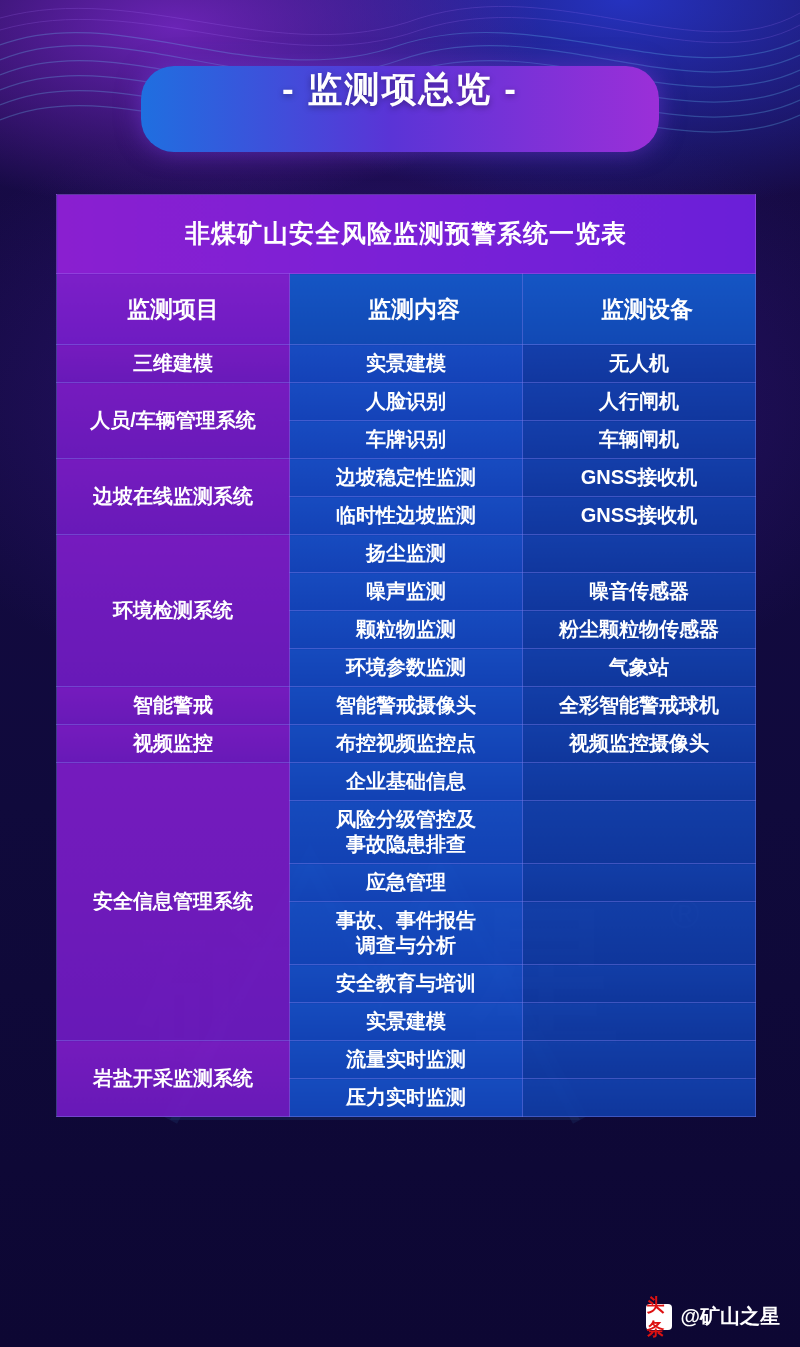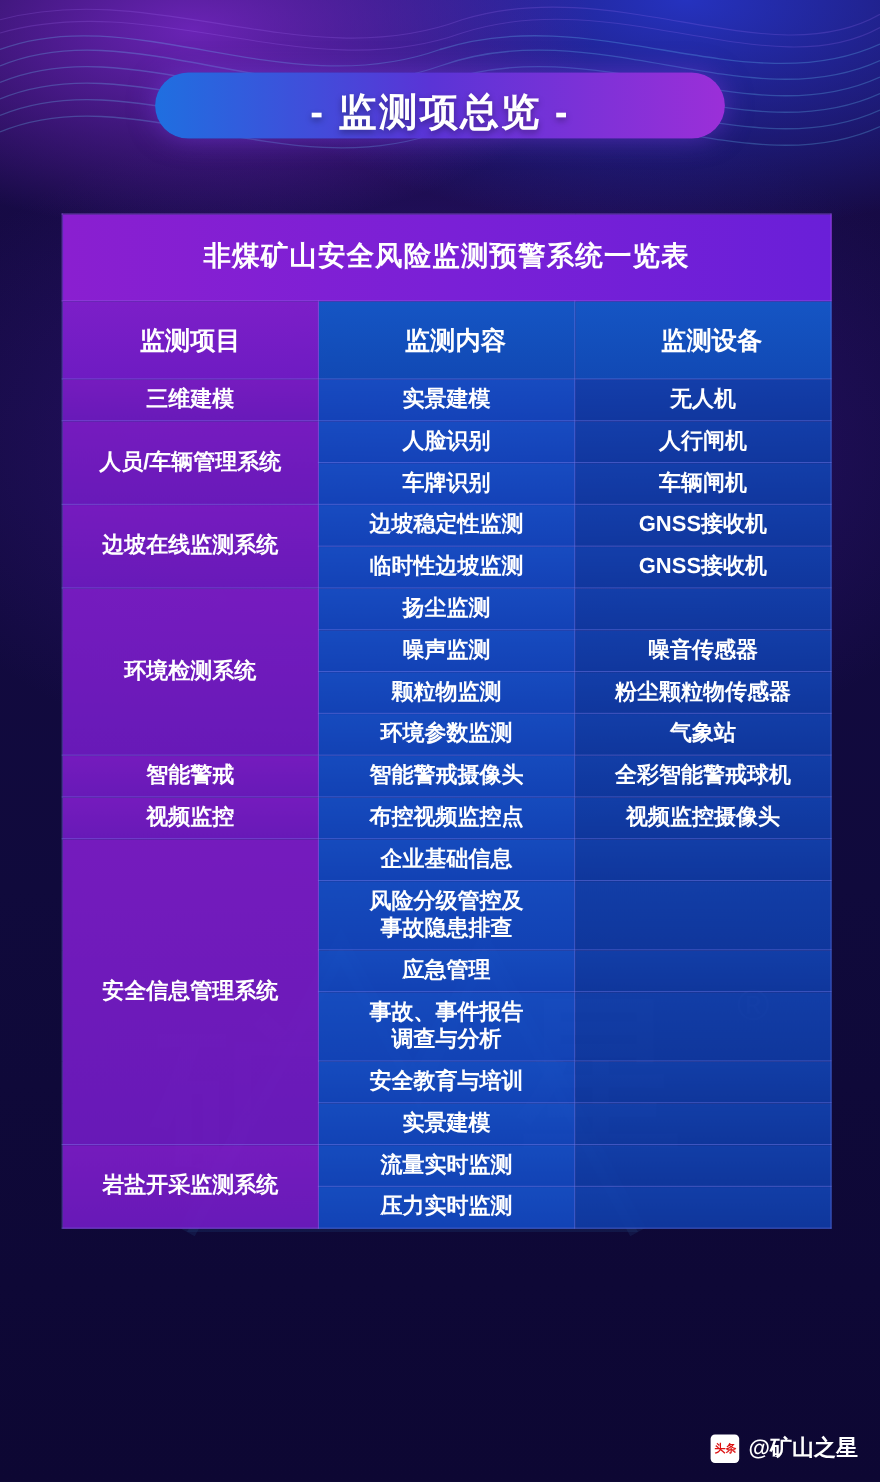--- a/index.html
+++ b/index.html
@@ -35,25 +35,25 @@
   }
   .bg-text.l{left:140px;top:900px;}
   .bg-text.r{left:470px;top:880px;}
   .bg-reg{
     position:absolute;left:670px;top:892px;z-index:1;
     font-size:40px;color:rgba(70,70,120,.35);
   }
 
   
   .title-pill{
-    position:absolute;left:141px;top:66px;width:518px;height:60px;
+    position:absolute;left:141px;top:66px;width:518px;height:86px;
     border-radius:33px;z-index:3;
     background:linear-gradient(90deg,#1f6fe0 0%, #5a34d6 48%, #9b2fd8 100%);
     box-shadow:0 0 24px rgba(120,60,220,.55);
-    display:flex;align-items:flex-end;justify-content:center;
+    display:flex;align-items:flex-start;justify-content:center;
   }
   .title-pill span{
     font-size:35px;font-weight:700;letter-spacing:2px;color:#fff;
     text-shadow:0 2px 6px rgba(0,0,0,.35);
   }
 
   
   .table-wrap{
     position:absolute;left:56px;top:194px;width:700px;z-index:3;
   }
@@ -95,21 +95,21 @@
   td.sub-hdr.c2,td.sub-hdr.c3{background:linear-gradient(180deg,#1555c4,#1149b4);padding-left:20px;}
 
   
   .footer{
     position:absolute;right:20px;top:1303px;z-index:4;
     display:flex;align-items:center;gap:8px;
     font-size:20px;font-weight:700;color:#fff;
   }
   .footer .logo-box{
     width:26px;height:26px;border-radius:4px;background:#fff;color:#d11;
-    font-size:10px;font-weight:700;display:flex;align-items:center;justify-content:center;
+    font-size:18px;font-weight:700;display:flex;align-items:center;justify-content:center;
   }
 </style>
 </head>
 <body>
 
 <div class="bg"></div>
 
 <svg class="bg-wave" viewBox="0 0 800 190" preserveAspectRatio="none">
   <g fill="none" stroke="#6fd6ff" stroke-width="1.2" opacity="0.45">
     <path d="M0,60 C120,10 260,110 400,60 C540,10 680,110 800,55"></path>

